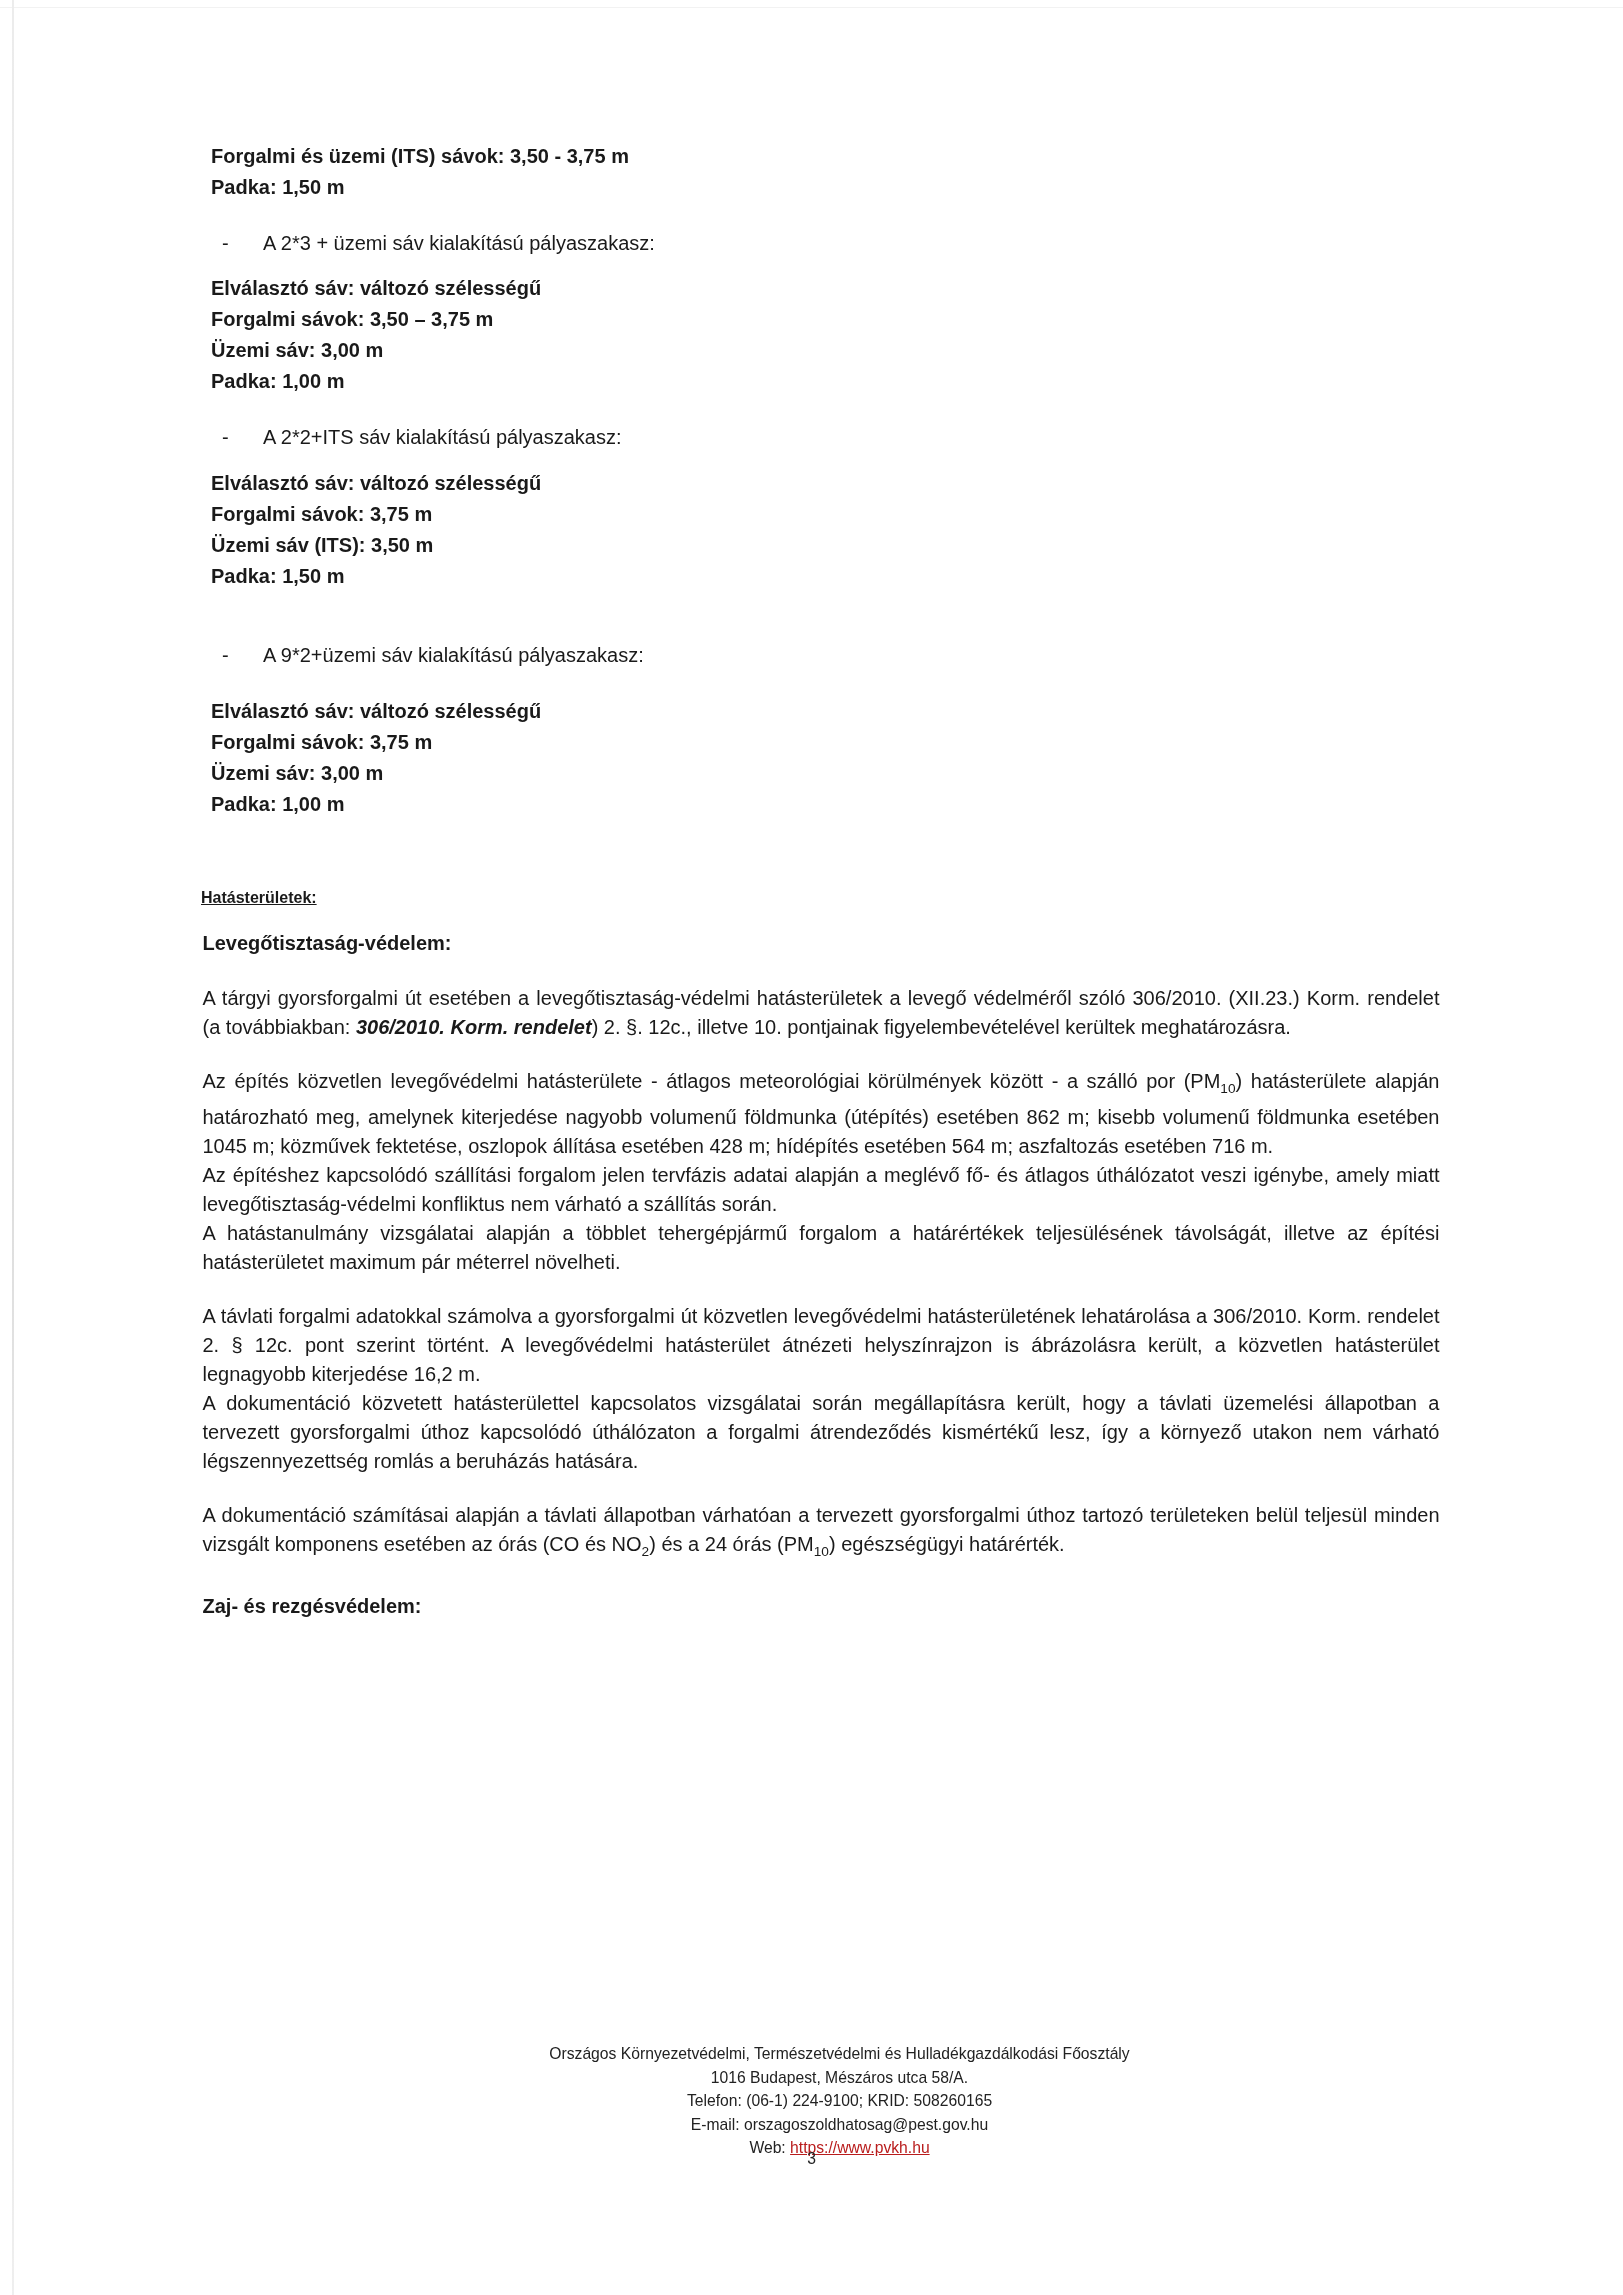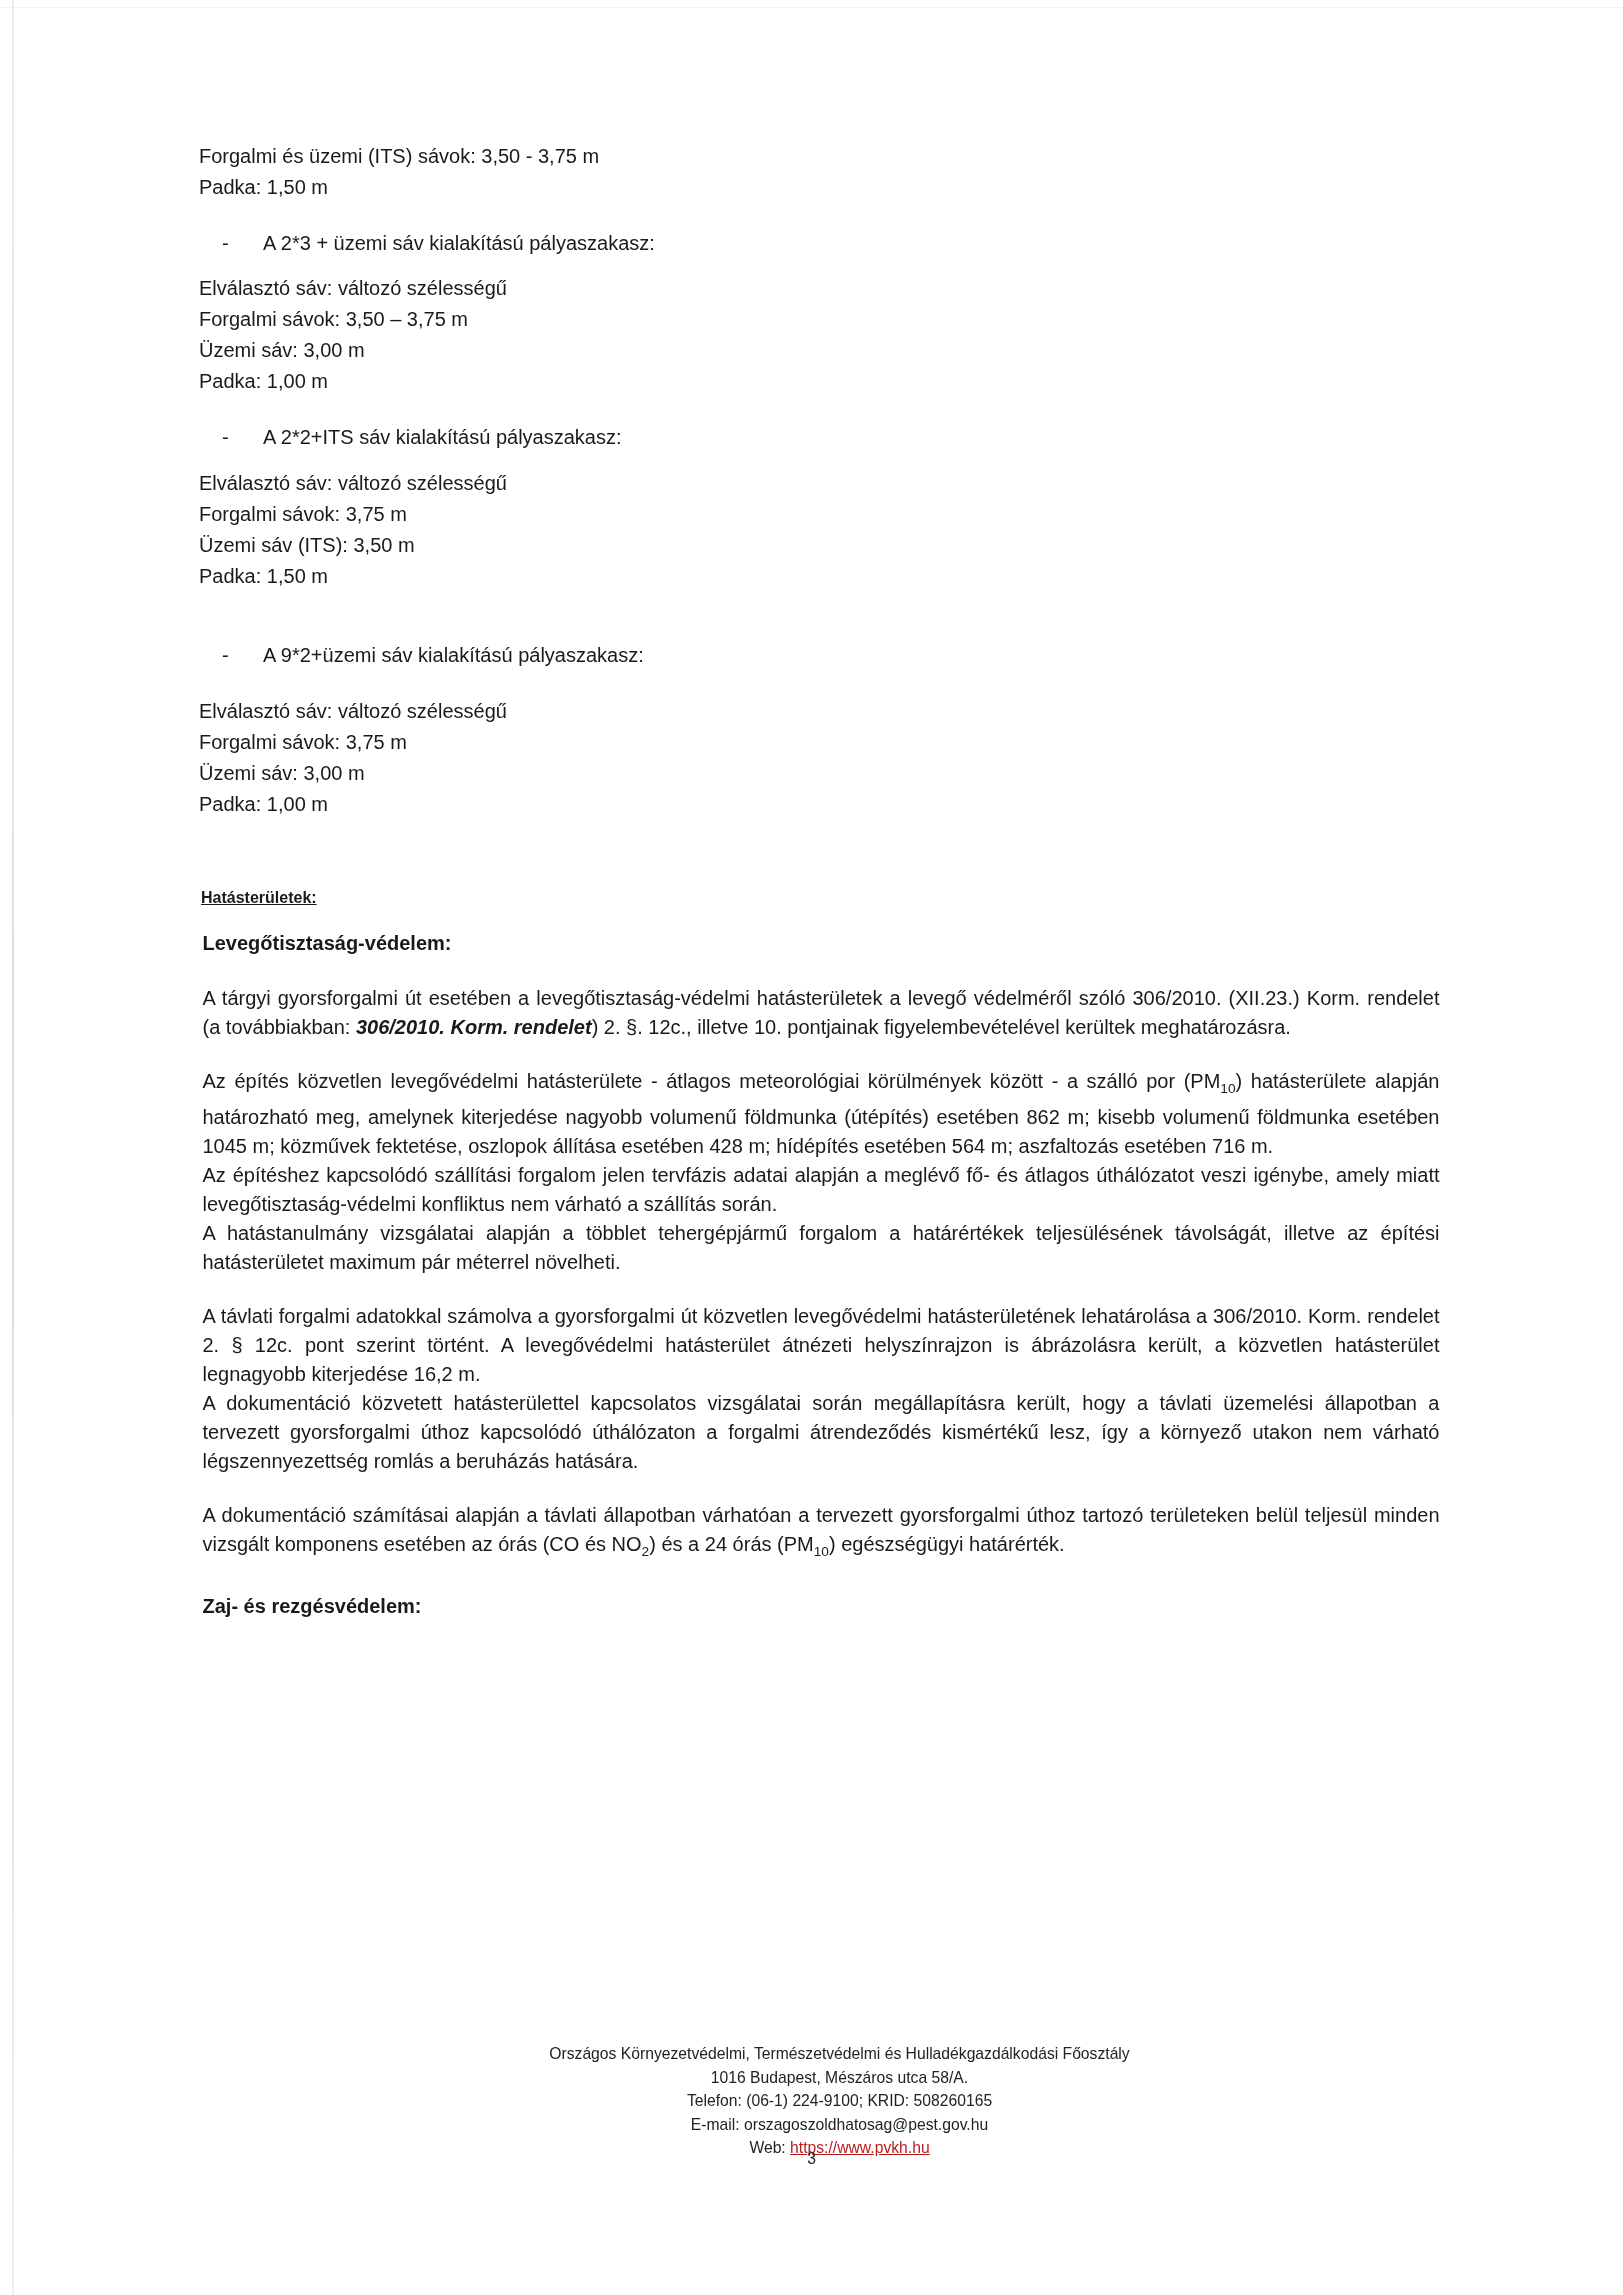--- a/index.html
+++ b/index.html
@@ -48,21 +48,21 @@
     margin: 0;
   }
   .tight {
     font-size: 20px;
     line-height: 31px;
   }
   .gap-md { height: 25px; }
   .gap-sm { height: 14.4px; }
   .gap-xl { height: 48px; }
 
-  .indent1 { margin-left: 24px; }
+  .indent1 { margin-left: 36px; font-weight: bold; }
   .indent-bullet {
     margin-left: 47px;
     display: flex;
     gap: 0;
   }
   .dash {
     width: 41px;
     flex: 0 0 41px;
   }
   .bullet-text { flex: 1 1 auto; }

